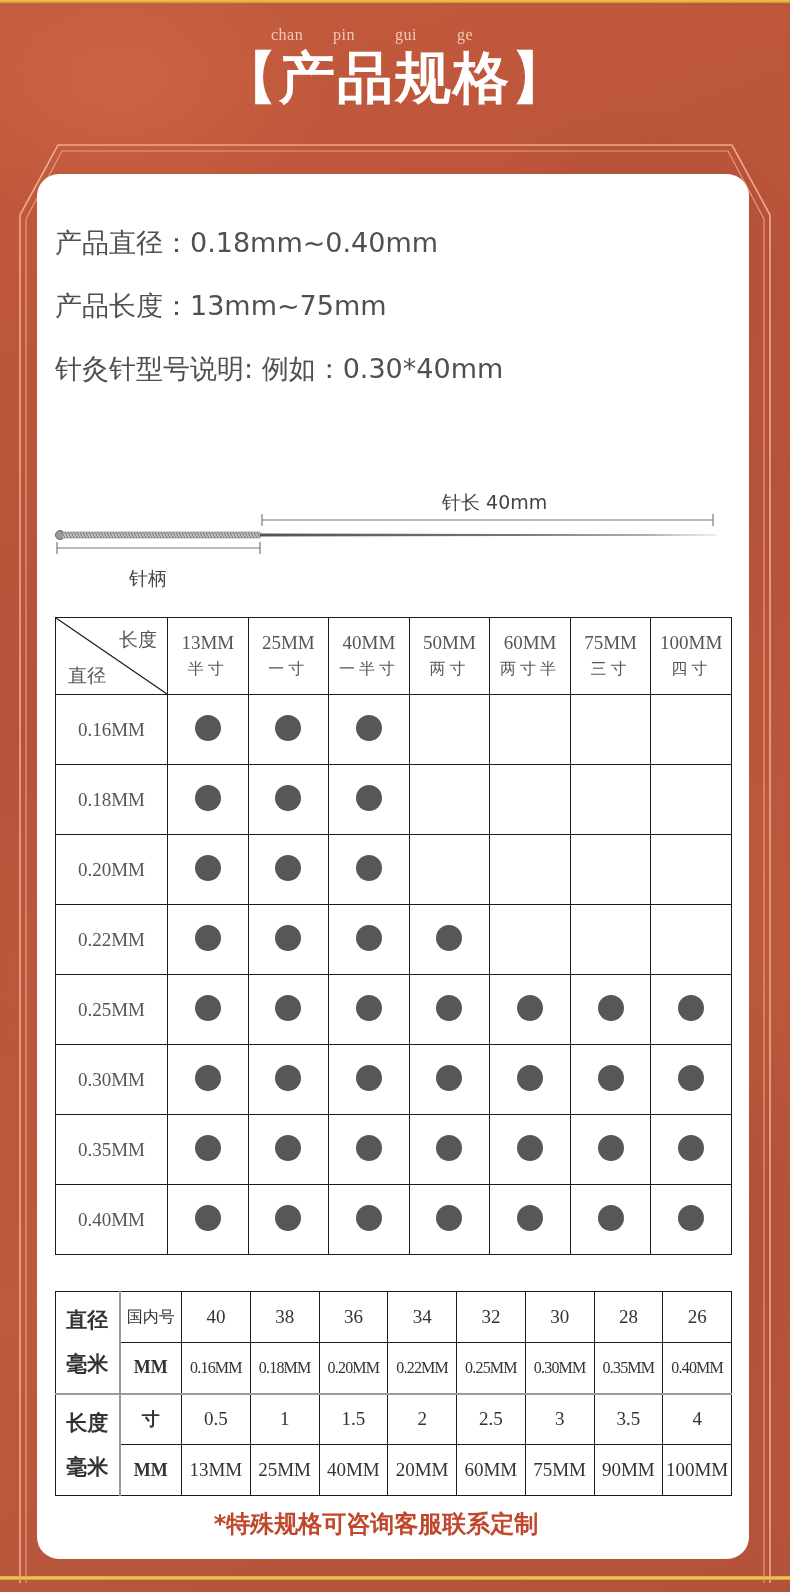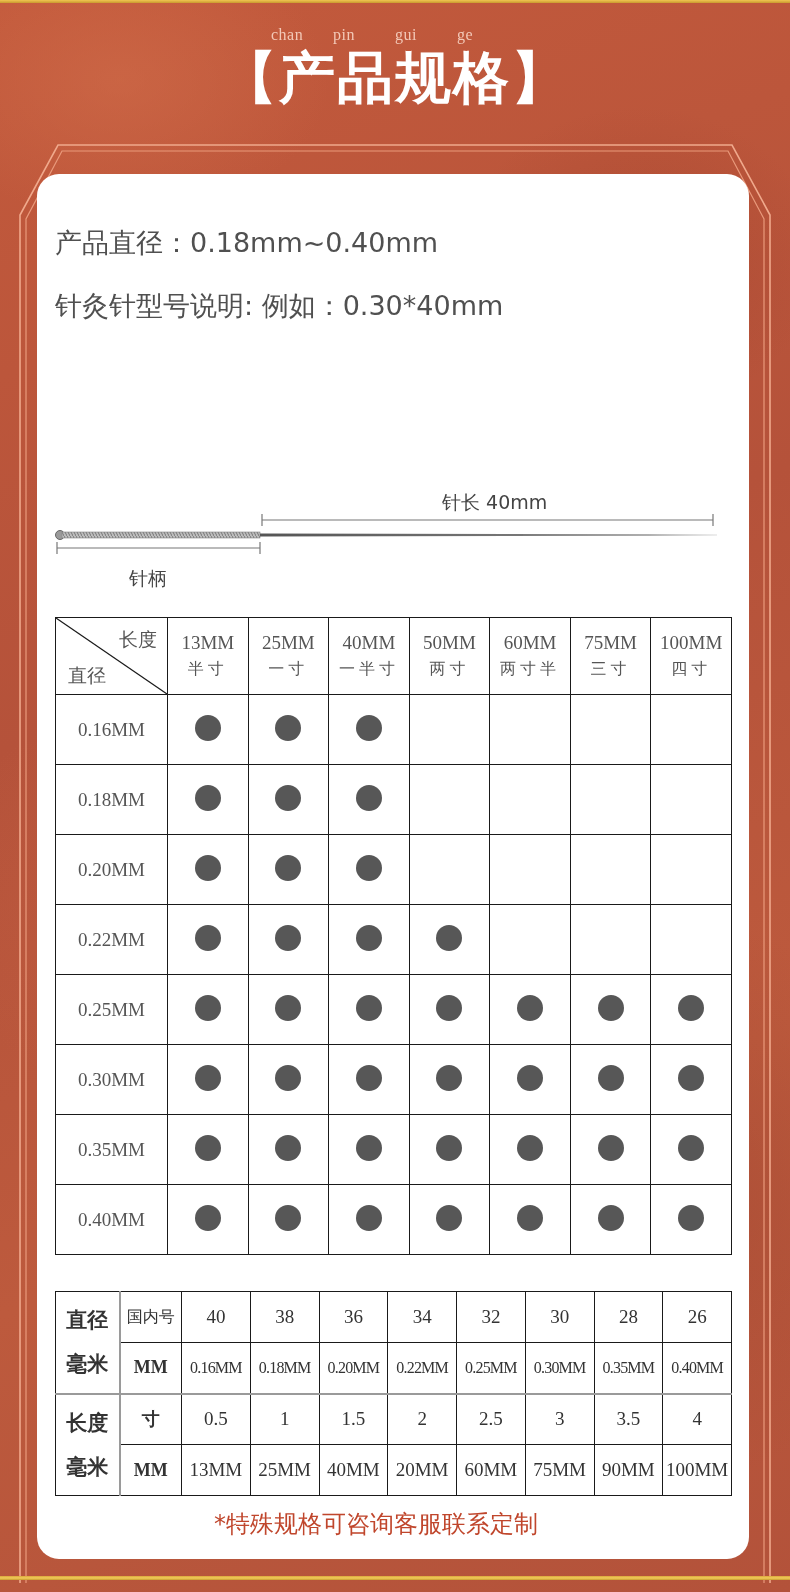--- a/index.html
+++ b/index.html
@@ -81,21 +81,21 @@
   .conv-table td { border: 1.5px solid #1a1a1a; text-align: center; vertical-align: middle; height: 51px; font-size: 19px; }
   .conv-table td.small { font-size: 16px; letter-spacing: -0.8px; }
   .conv-table td.grp {
     font-family: "DejaVu Serif", serif; font-weight: bold; font-size: 21px; line-height: 44px; color: #333;
     border-right: 2px solid #9a9a9a;
   }
   .conv-table td.sub { font-family: "DejaVu Serif", serif; font-size: 18px; font-weight: bold; color: #333; }
   .conv-table tr.sep td { border-top: 2px solid #9a9a9a; }
   .footnote {
     position: absolute; left: 0; top: 1508px; width: 752px; text-align: center;
-    font-family: "DejaVu Sans", sans-serif; font-weight: normal; font-size: 24px; color: #c0462c;
+    font-family: "DejaVu Sans", sans-serif; font-weight: bold; font-size: 24px; color: #c0462c;
   }
 </style>
 </head>
 <body>
 
 <div class="gold-line-top"></div>
 
 <div class="title-block">
   <div class="pinyin">
     <span>chan</span>
@@ -108,20 +108,21 @@
 
 <svg class="frame" viewBox="0 0 754 1440" width="754" height="1440">
   <path d="M2 1440 V72 L40 2 H714 L752 72 V1440" fill="none" stroke="#f0a98c" stroke-width="1.6"></path>
   <path d="M8 1440 V76 L44 8 H710 L746 76 V1440" fill="none" stroke="#e9997b" stroke-width="1.2"></path>
 </svg>
 
 <div class="card"></div>
 
 <div class="spec-lines">
   <div class="spec-line">产品直径：0.18mm~0.40mm</div>
+  <div class="spec-line">产品长度：13mm~75mm</div>
   <div class="spec-line">针灸针型号说明: 例如：0.30*40mm</div>
 </div>
 
 <div class="diagram">
   <span class="needle-len-label">针长 40mm</span>
   <svg width="680" height="110" viewBox="0 0 680 110" style="position:absolute;left:0;top:0;">
 
     <line x1="210" y1="32" x2="661" y2="32" stroke="#777" stroke-width="1.2"></line>
     <line x1="210" y1="26" x2="210" y2="38" stroke="#777" stroke-width="1.2"></line>
     <line x1="661" y1="26" x2="661" y2="38" stroke="#777" stroke-width="1.2"></line>

